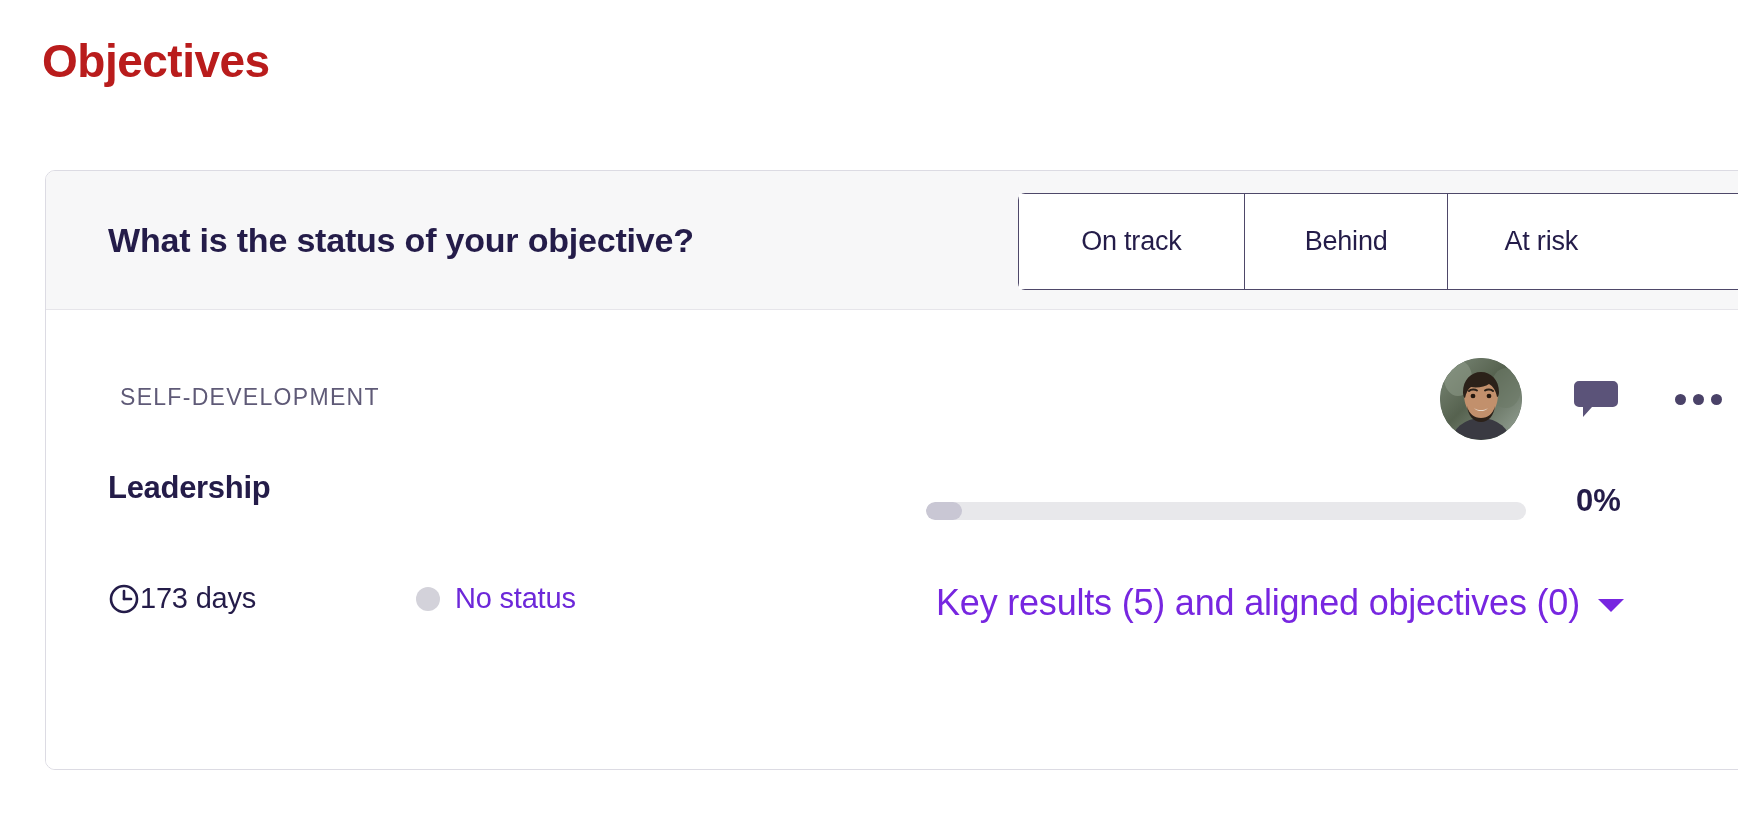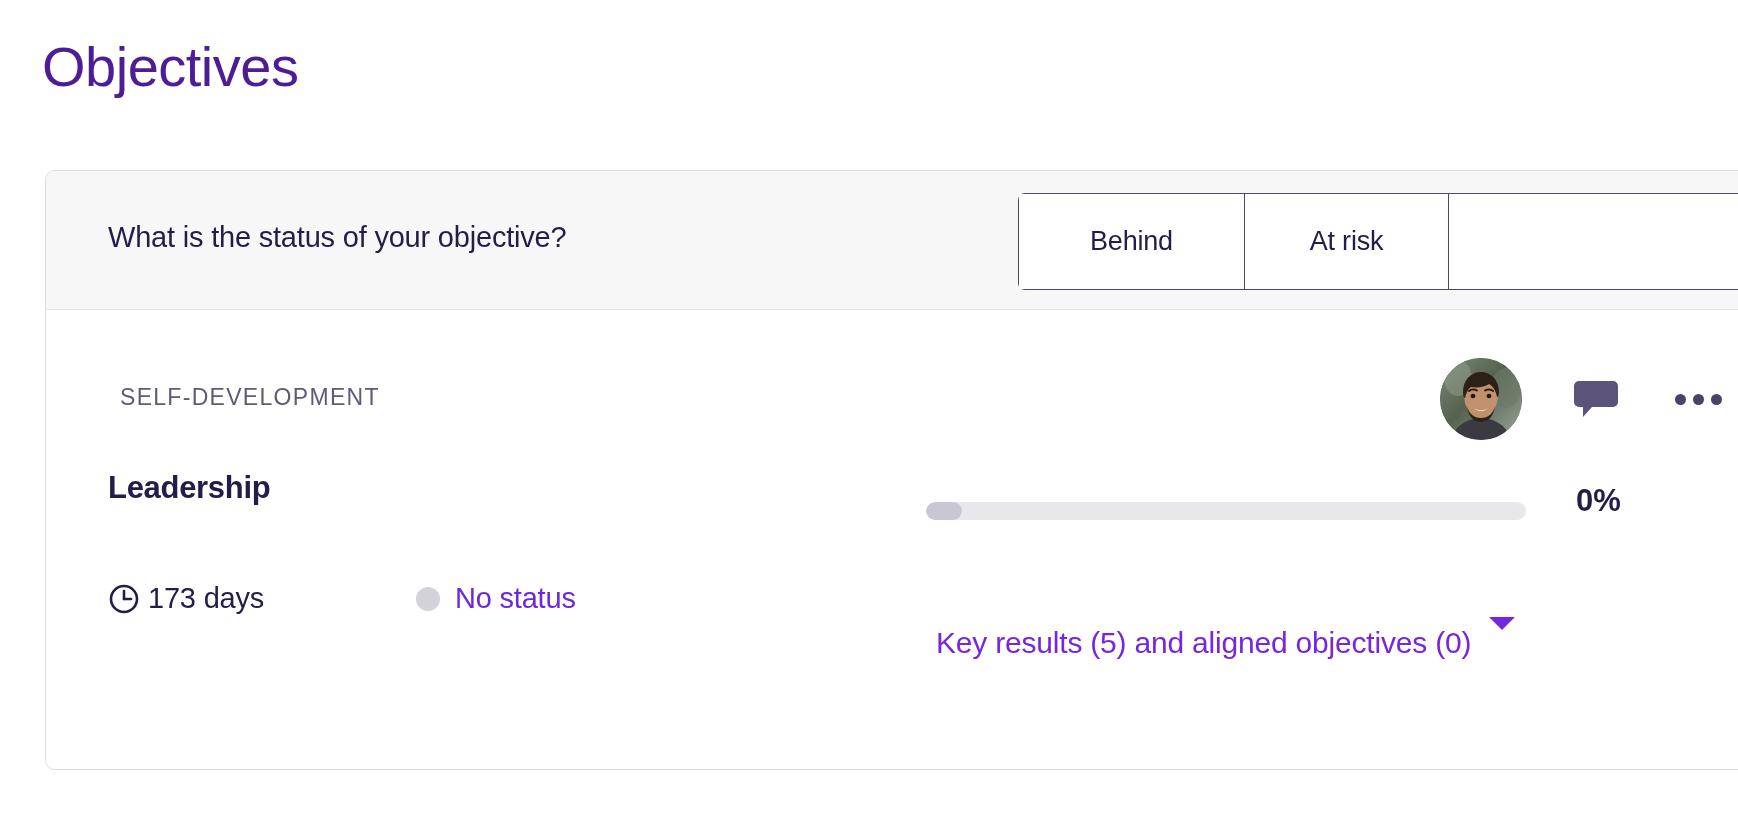--- a/index.html
+++ b/index.html
@@ -11,24 +11,24 @@
     font-family: "Liberation Sans", sans-serif;
     overflow: hidden;
     position: relative;
   }
 
   
   #page-title {
     position: absolute;
     left: 42px;
     top: 36px;
-    font-size: 56px;
-    font-weight: 400;
+    font-size: 46px;
+    font-weight: 700;
     letter-spacing: -0.5px;
-    color: #4c1d95;
+    color: #b91c1c;
     line-height: 1.1;
   }
 
   
   #objective-card {
     position: absolute;
     left: 45px;
     top: 170px;
     width: 1720px;
     height: 600px;
@@ -43,22 +43,22 @@
     position: relative;
     height: 139px;
     background: #f7f7f8;
     border-bottom: 1px solid #e6e5ea;
   }
 
   .status-question {
     position: absolute;
     left: 62px;
     top: 50px;
-    font-size: 29px;
-    font-weight: 400;
+    font-size: 34px;
+    font-weight: 700;
     color: #241c49;
     letter-spacing: -0.2px;
   }
 
   .segmented-control {
     position: absolute;
     left: 972px;
     top: 22px;
     height: 97px;
     display: flex;
@@ -193,21 +193,21 @@
     width: 100%;
     height: 60px;
   }
 
   .days-group {
     position: absolute;
     left: 62px;
     top: 0;
     display: flex;
     align-items: center;
-    gap: 8px;
+    gap: 0;
   }
   .clock-icon { width: 32px; height: 32px; display:block; }
   .days-text {
     font-size: 29px;
     color: #241c49;
     letter-spacing: -0.2px;
   }
 
   .status-group {
     position: absolute;
@@ -232,24 +232,23 @@
   .expand-link {
     position: absolute;
     left: 890px;
     top: 0;
     display: flex;
     align-items: center;
     gap: 18px;
     cursor: pointer;
   }
   .expand-label {
-    font-size: 30px;
+    font-size: 36px;
     color: #7726e0;
     letter-spacing: -0.2px;
-    margin-top: 44px;
   }
   .caret {
     width: 0; height: 0;
     border-left: 13px solid transparent;
     border-right: 13px solid transparent;
     border-top: 13px solid #7726e0;
     display: block;
     margin-top: 4px;
   }
 </style>
@@ -258,20 +257,21 @@
 
 <div id="page-title">Objectives</div>
 
 <div id="objective-card">
 
   <div class="card-header">
 
     <div class="status-question">What is the status of your objective?</div>
 
     <div class="segmented-control">
+      <button class="segment-btn">On track</button>
       <button class="segment-btn">Behind</button>
       <button class="segment-btn">At risk</button>
     </div>
   </div>
 
   <div class="card-body">
 
     <div class="category-label">SELF-DEVELOPMENT</div>
 
     <div class="meta-icons">

